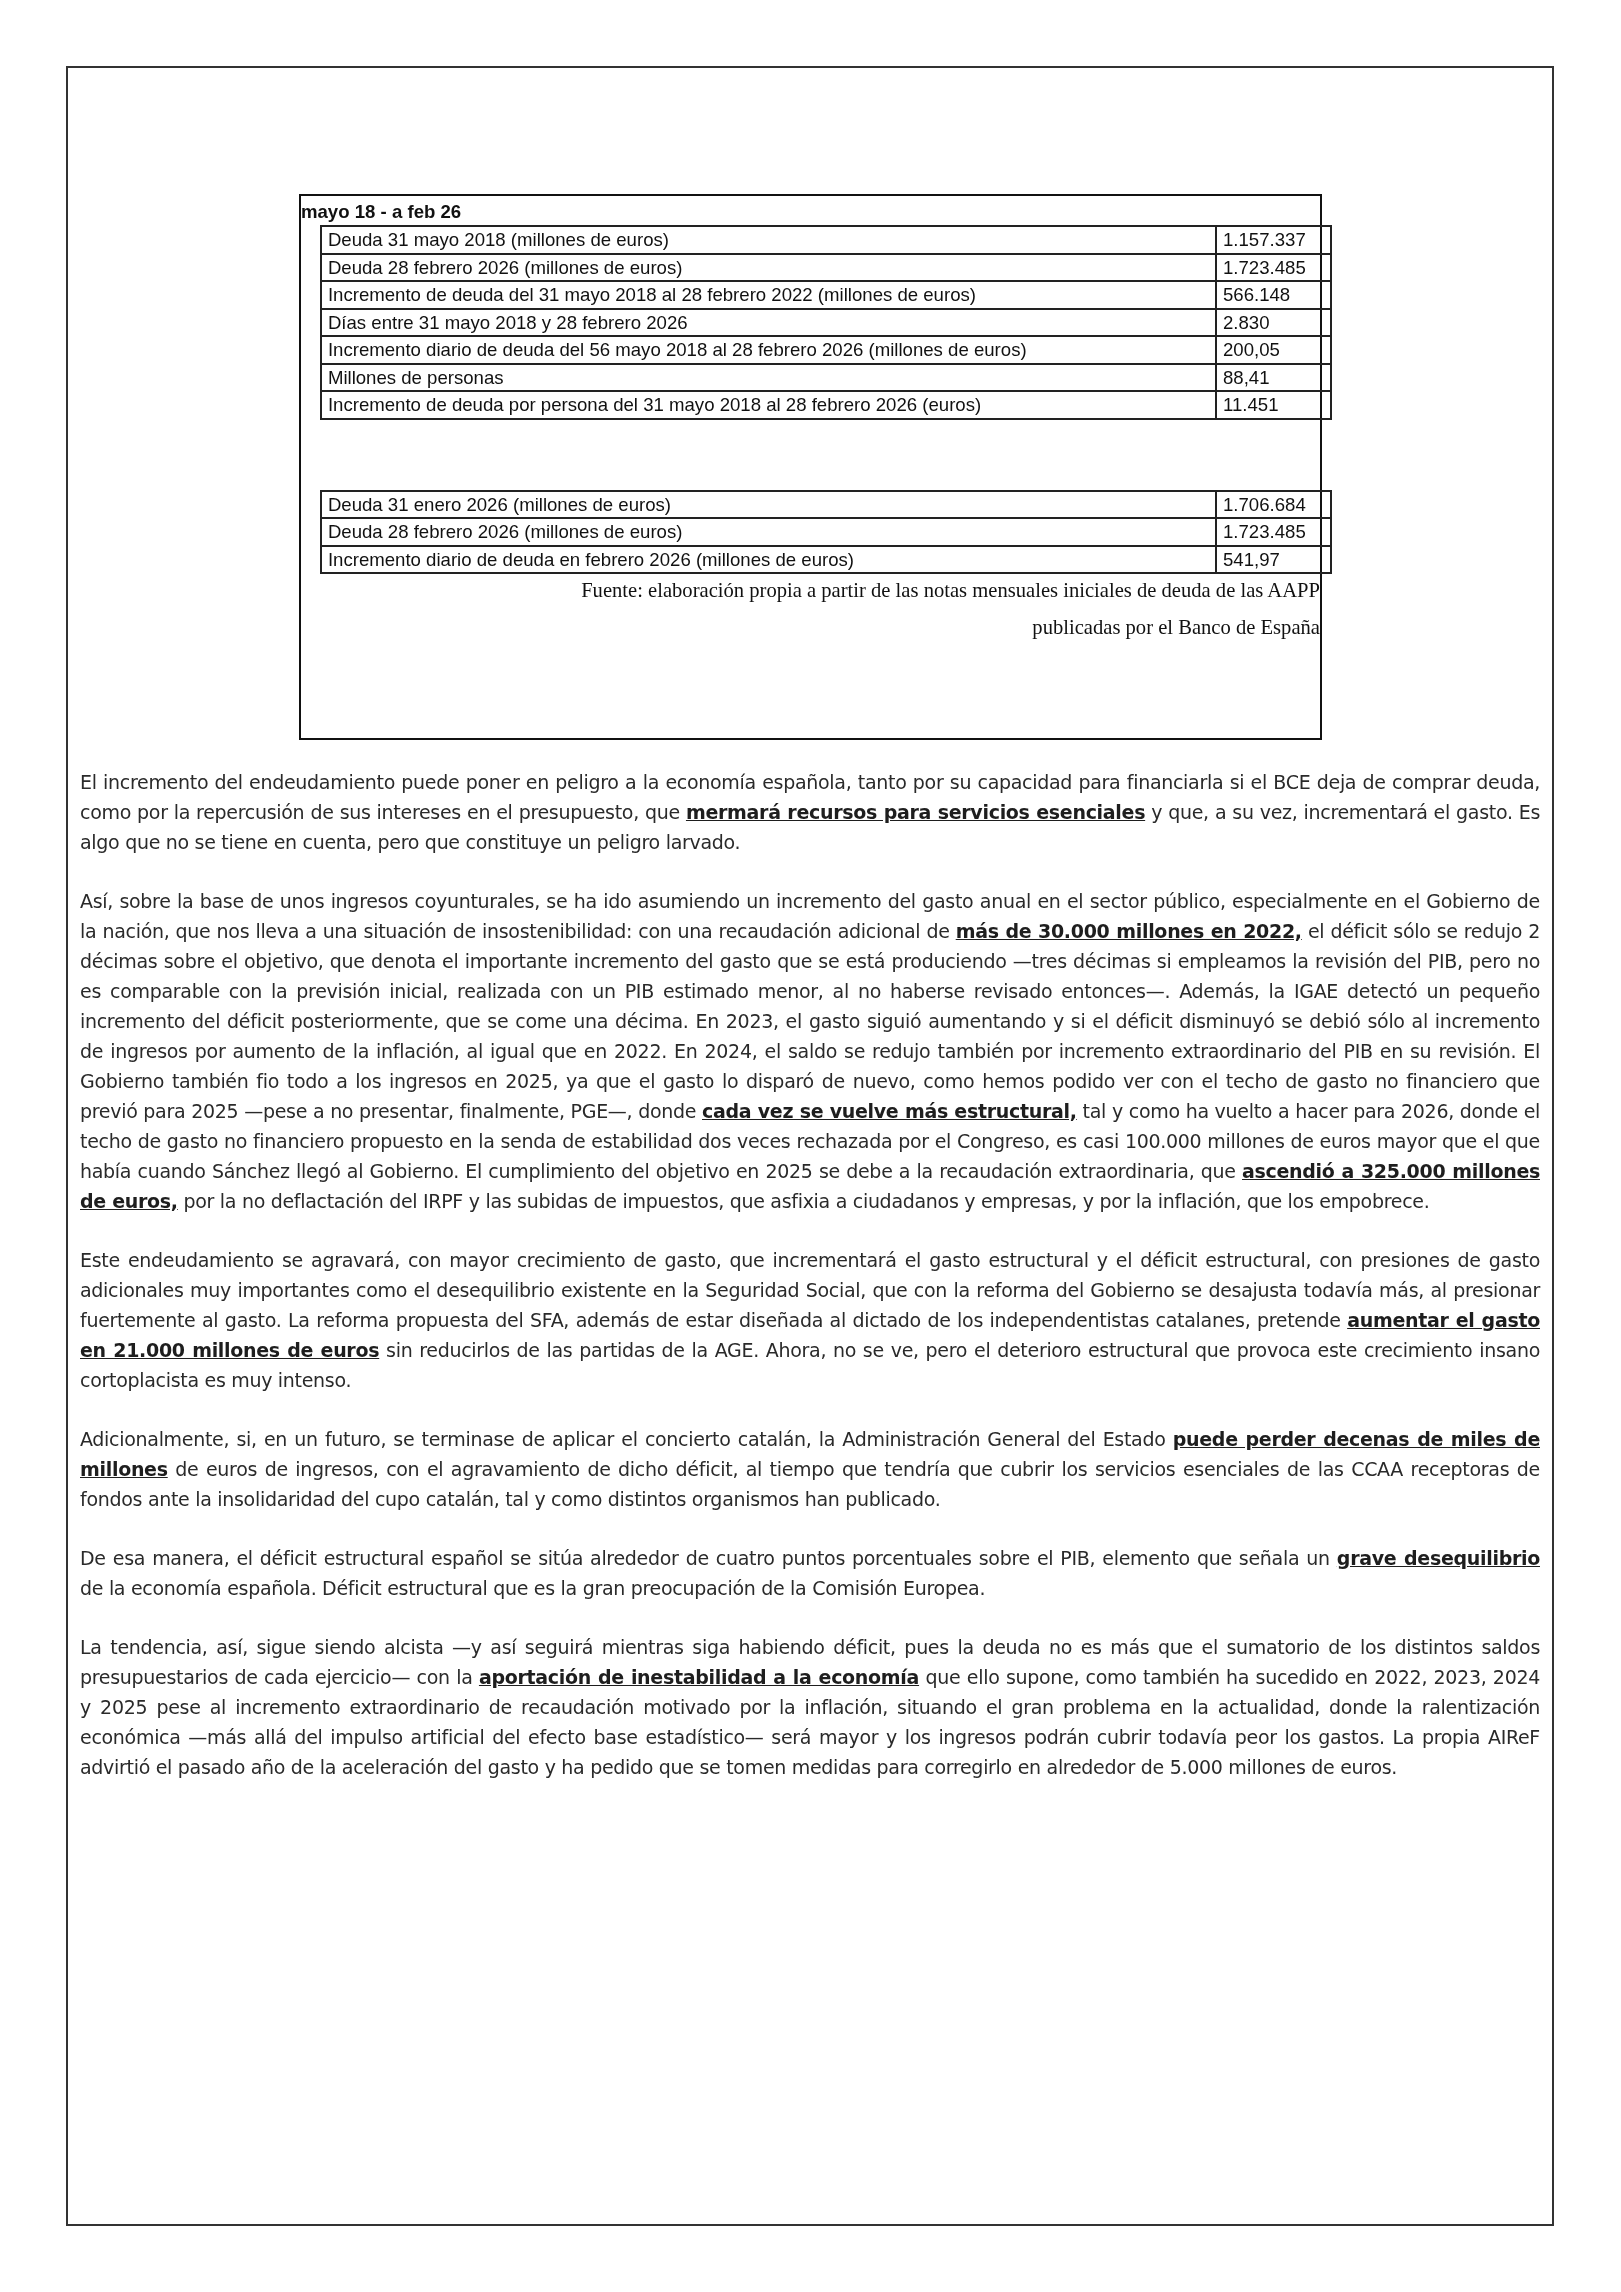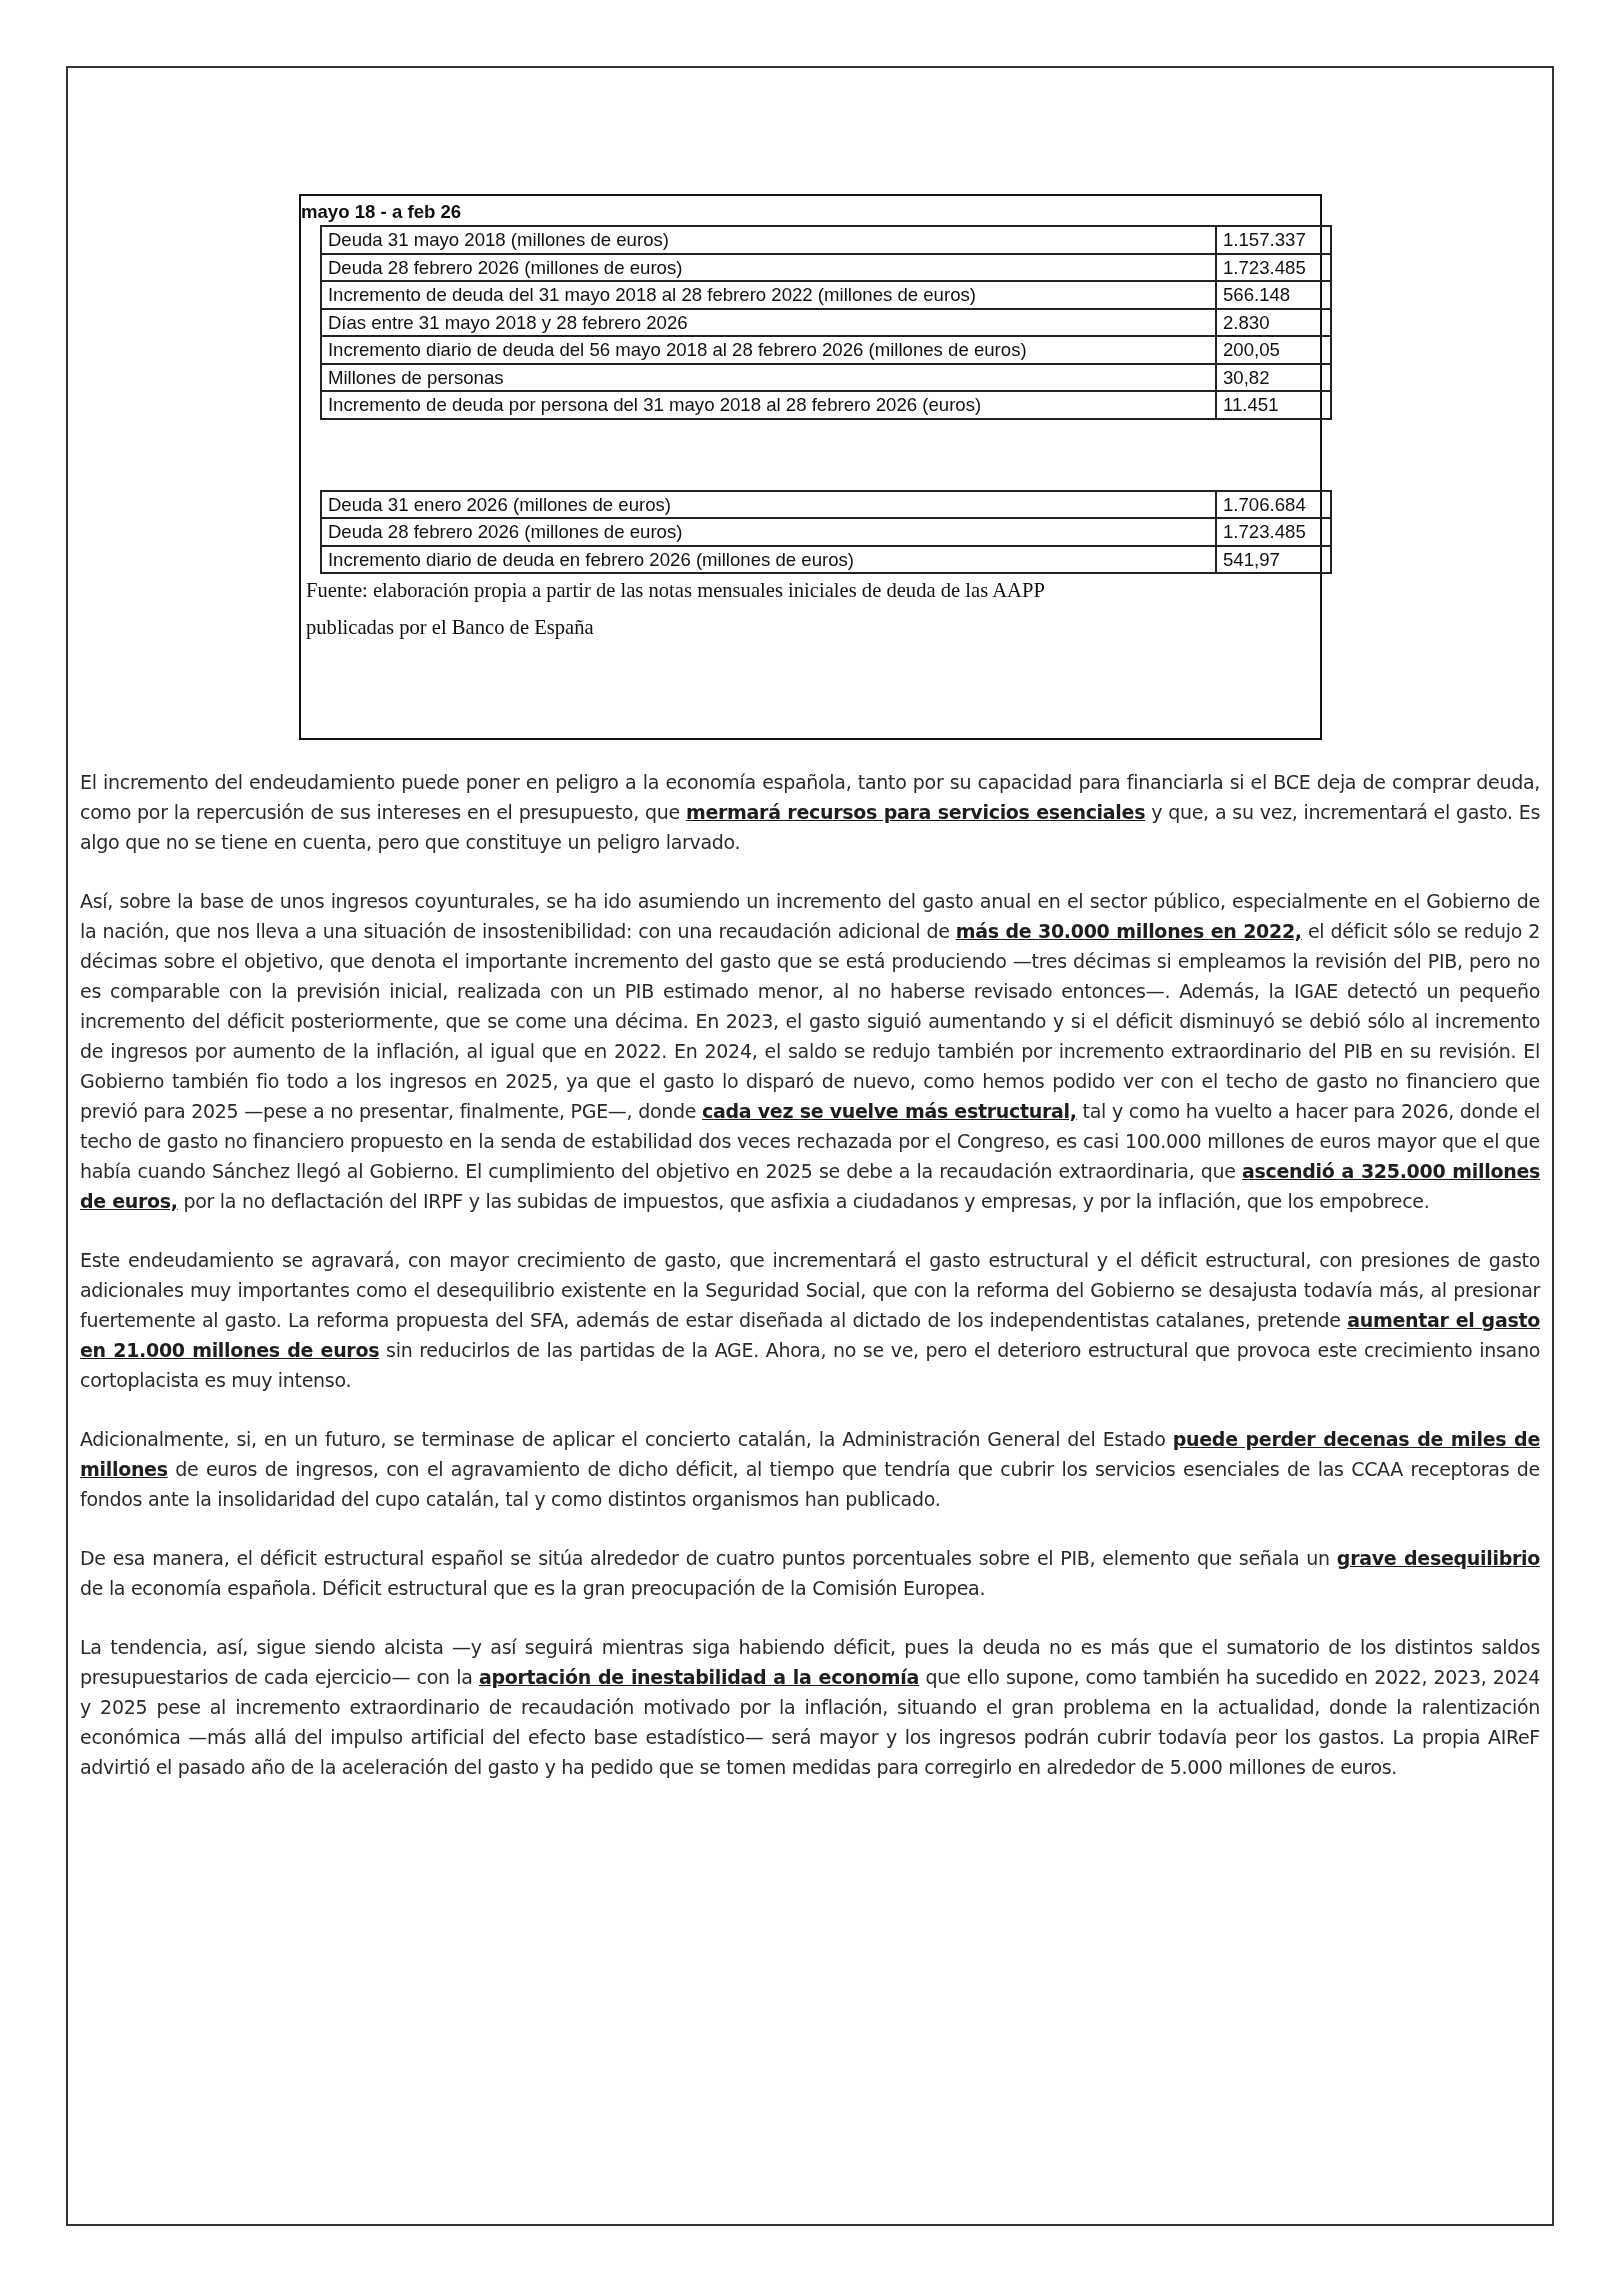--- a/index.html
+++ b/index.html
@@ -51,20 +51,21 @@
     text-align: left;
     padding-right: 11px;
   }
   .table-gap { height: 70px; }
   .source-note {
     font-family: "Liberation Serif", serif;
     font-size: 20.6px;
     line-height: 37px;
     padding-left: 5px;
     margin-top: -2px;
+    text-align: right;
   }
 
   
   .article {
     position: absolute;
     left: 80px; top: 767px;
     width: 1460px;
     font-family: "DejaVu Sans", sans-serif;
     font-size: 19px;
     line-height: 30px;
@@ -102,21 +103,21 @@
     <tr>
       <td>Días entre 31 mayo 2018 y 28 febrero 2026</td>
       <td class="val">2.830</td>
     </tr>
     <tr>
       <td>Incremento diario de deuda del 56 mayo 2018 al 28 febrero 2026 (millones de euros)</td>
       <td class="val">200,05</td>
     </tr>
     <tr>
       <td>Millones de personas</td>
-      <td class="val">30,82</td>
+      <td class="val">88,41</td>
     </tr>
     <tr>
       <td>Incremento de deuda por persona del 31 mayo 2018 al 28 febrero 2026 (euros)</td>
       <td class="val">11.451</td>
     </tr>
   </tbody>
     </table>
 
   <div class="table-gap"></div>
 

